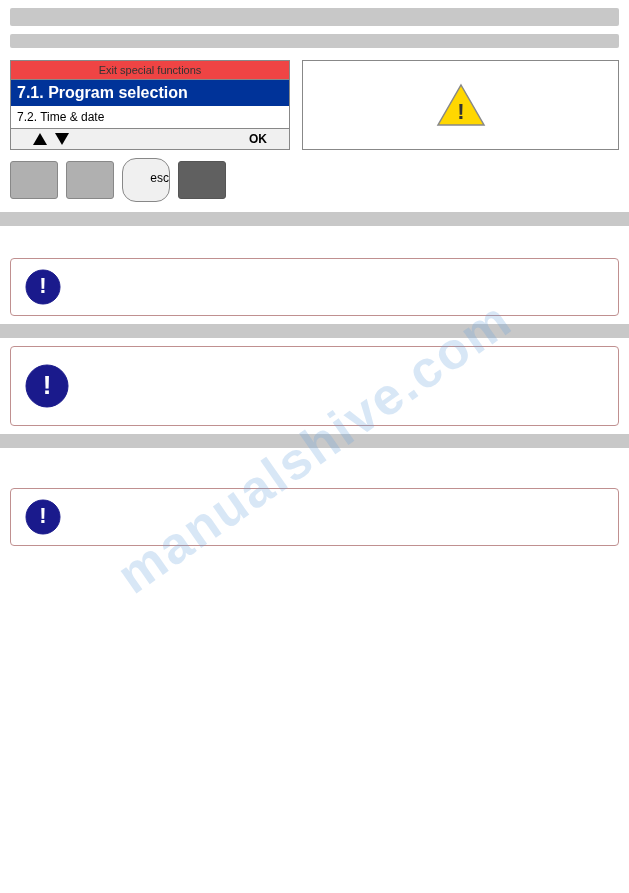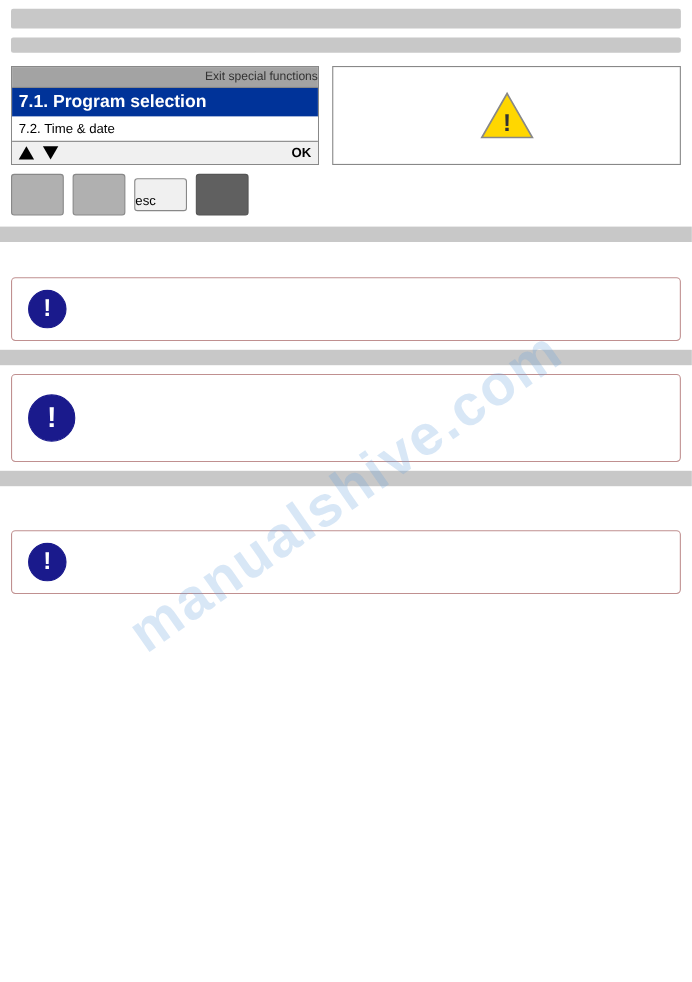--- a/index.html
+++ b/index.html
@@ -63,26 +63,26 @@
 
     
     .menu-dialog {
       border: 1px solid #888;
       background: #fff;
       width: 280px;
       flex-shrink: 0;
     }
 
     .menu-dialog-title {
-      text-align: right;
+      text-align: center;
       font-size: 11px;
       color: #333;
       border-bottom: 1px solid #888;
       padding: 3px 0;
-      background: #a3a3a3;
+      background: #ef4444;
     }
 
     .menu-item-selected {
       background: #003399;
       color: #ffffff;
       font-size: 16px;
       font-weight: bold;
       padding: 4px 6px;
     }
 
@@ -90,21 +90,21 @@
       background: #ffffff;
       color: #000000;
       font-size: 12px;
       padding: 4px 6px;
     }
 
     .menu-footer {
       display: flex;
       flex-direction: row;
       align-items: center;
-      padding: 3px 6px;
+      padding: 3px 22px;
       border-top: 1px solid #888;
       background: #f0f0f0;
       gap: 8px;
     }
 
     .menu-arrow-up {
       width: 0;
       height: 0;
       border-left: 7px solid transparent;
       border-right: 7px solid transparent;
@@ -159,26 +159,26 @@
       width: 48px;
       height: 38px;
       background: #b0b0b0;
       border: 1px solid #888;
       border-radius: 3px;
       cursor: pointer;
     }
 
     .btn-esc {
       width: 48px;
-      height: 30px;
+      height: 44px;
       background: #f0f0f0;
       border: 1px solid #888;
-      border-radius: 3px;
+      border-radius: 14px;
       font-size: 12px;
-      text-align: left;
+      text-align: right;
       line-height: 38px;
       cursor: pointer;
     }
 
     .btn-dark {
       width: 48px;
       height: 38px;
       background: #606060;
       border: 1px solid #555;
       border-radius: 3px;

